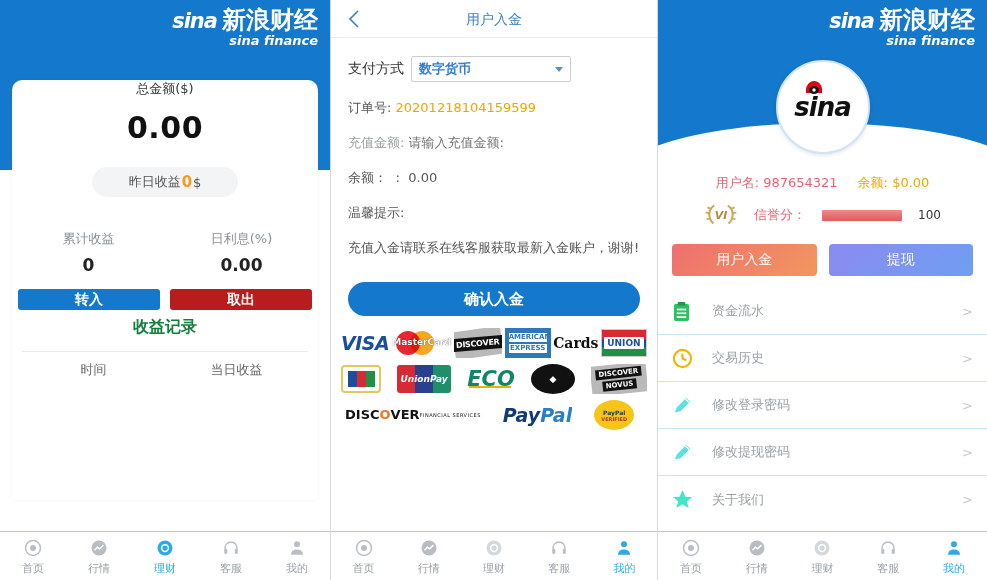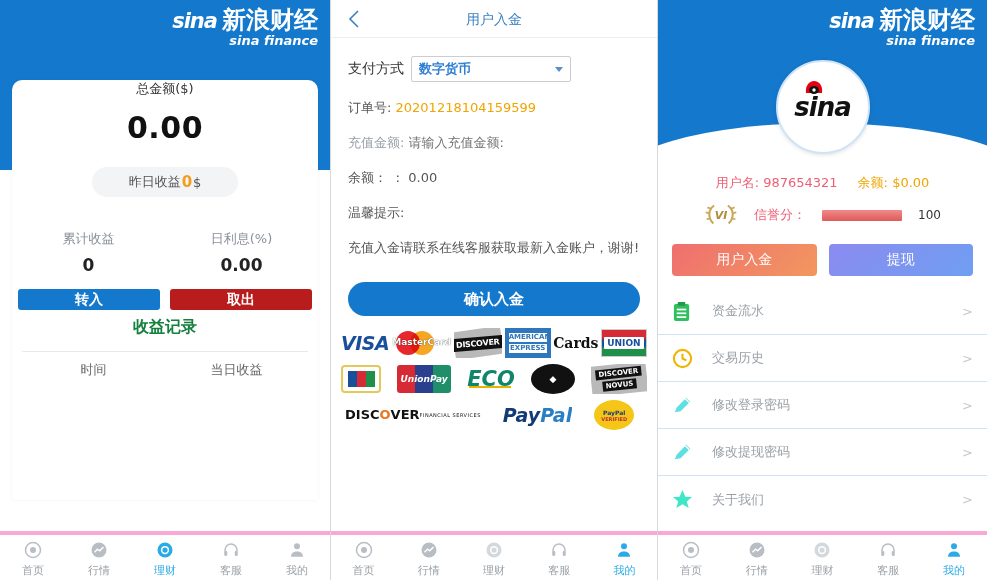--- a/index.html
+++ b/index.html
@@ -251,21 +251,21 @@
     border-bottom:1px solid #cfe4f7; cursor:pointer;
   }
   .menu-item:last-child{ border-bottom:none; }
   .mi-icon{ width:30px; display:flex; align-items:center; }
   .mi-label{ flex:1; font-size:13px; color:#9aa0a6; padding-left:10px; }
   .mi-arrow{ color:#c4c9ce; font-size:13px; }
 
   
   .tabbar{
     position:absolute; left:0; right:0; bottom:0; height:49px;
-    background:#fff; border-top:4px solid #f9a8d4;
+    background:#fff; border-top:1px solid #f9a8d4;
     display:flex; align-items:center;
   }
   .tab{
     flex:1; text-align:center; cursor:pointer; line-height:1;
   }
   .tab .ti{ height:20px; display:flex; align-items:center; justify-content:center; }
   .tab .tl{ font-size:11px; color:#9aa0a6; margin-top:5px; display:block;}
   .tab.active .tl{ color:#2aabe8; }
 </style>
 </head>

